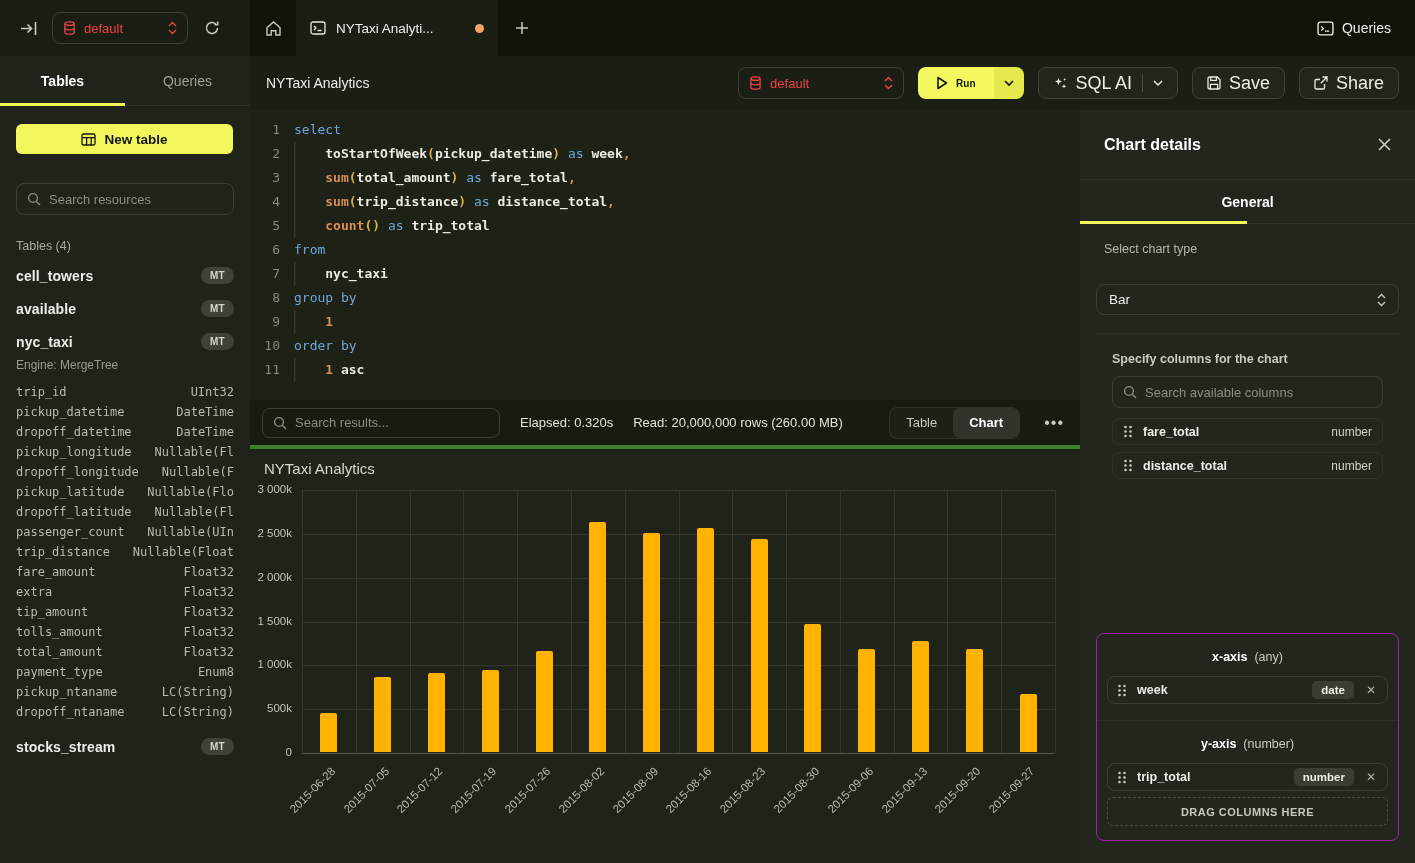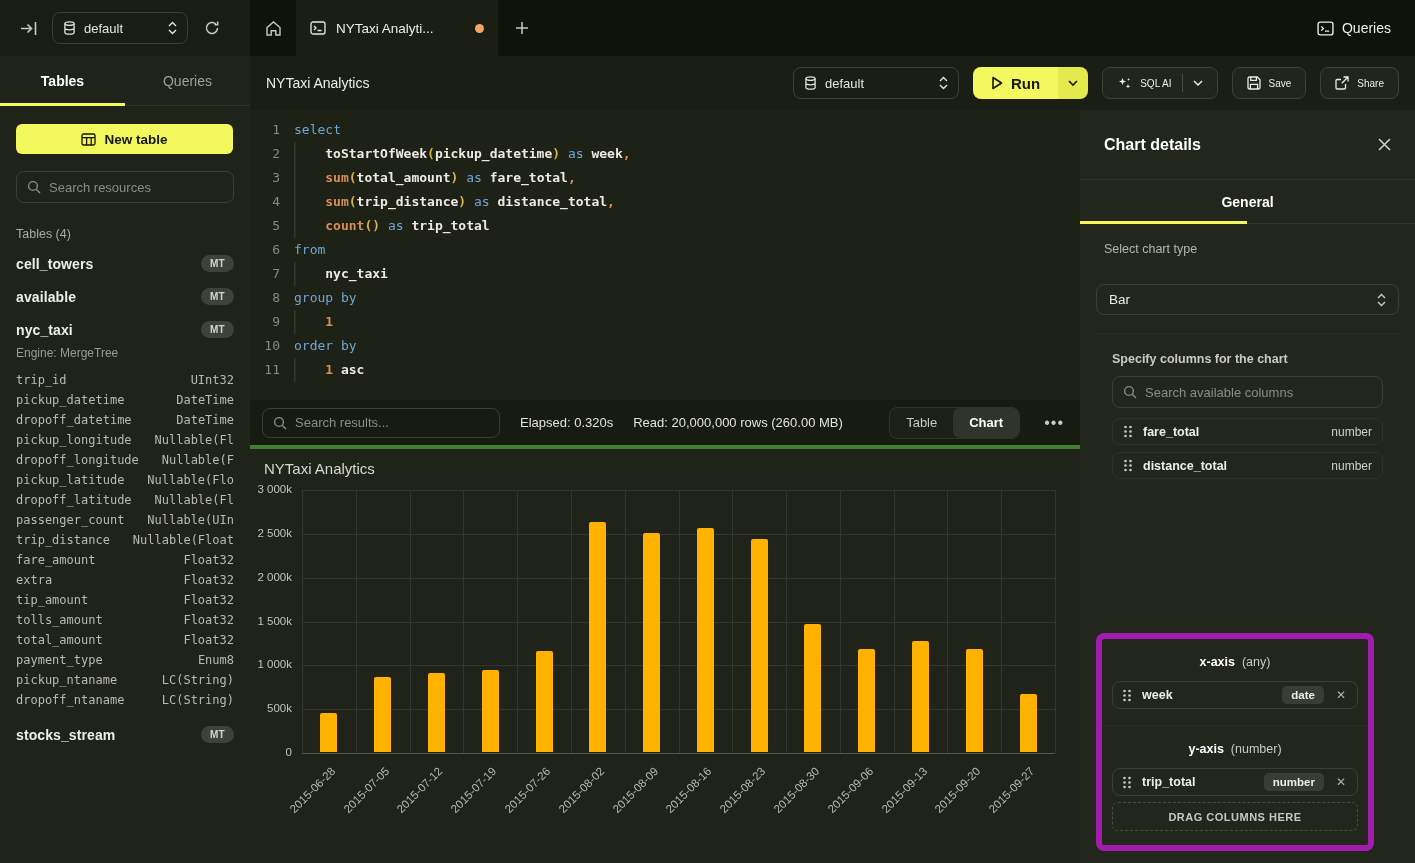--- a/index.html
+++ b/index.html
@@ -6,21 +6,21 @@
   html,body { width:1415px; height:863px; overflow:hidden; background:#0f1206;
               font-family:"Liberation Sans", sans-serif; color:#e9eae4; }
 
   
   #topbar { position:absolute; left:0; top:0; width:1415px; height:56px; }
   #topbar-left { position:absolute; left:0; top:0; width:250px; height:56px; background:#1a1d13;
                  display:flex; align-items:center; gap:10px; padding:0 14px; }
   .icon-btn { display:flex; align-items:center; justify-content:center; width:28px; height:28px;
               color:#c9cbc2; cursor:pointer; }
   .pill-select { display:flex; align-items:center; gap:8px; height:32px; padding:0 10px;
-                 border:1px solid #3c3f33; border-radius:8px; color:#e5e5e5; font-size:13px; cursor:pointer; }
+                 border:1px solid #3c3f33; border-radius:8px; color:#ef4444; font-size:13px; cursor:pointer; }
   #tabstrip { position:absolute; left:250px; top:0; width:1165px; height:56px; background:#10130a;
               display:flex; align-items:stretch; }
   .strip-home { width:46px; display:flex; align-items:center; justify-content:center; color:#c9cbc2; cursor:pointer; }
   .tab-active { width:202px; background:#1b1e15; display:flex; align-items:center; gap:10px;
                 padding:8px 14px; cursor:pointer; }
   .tab-active .tab-label { font-size:13.5px; color:#eceee8; white-space:nowrap; overflow:hidden; }
   .unsaved-dot { width:9px; height:9px; border-radius:50%; background:#f5a368; flex:0 0 auto; }
   .strip-plus { width:48px; display:flex; align-items:center; justify-content:center; color:#c9cbc2;
                 font-size:18px; cursor:pointer; }
   #queries-btn { margin-left:auto; display:flex; align-items:center; gap:8px; padding:0 24px;
@@ -34,41 +34,41 @@
   .side-tab.off { color:#9da097; }
   #side-tab-underline { position:absolute; left:0; bottom:-1px; width:125px; height:3px; background:#f2f75c; }
   #new-table-btn { margin:18px 16px 0 16px; height:30px; width:217px; background:#f2f75c; border:none;
                    border-radius:6px; color:#15170e; font-size:13.5px; font-weight:bold; display:flex;
                    align-items:center; justify-content:center; gap:8px; cursor:pointer; }
   .search-box { display:flex; align-items:center; gap:8px; border:1px solid #3c3f33; border-radius:8px;
                 height:32px; padding:0 10px; color:#8b8e81; }
   .search-box input { border:none; background:transparent; outline:none; color:#d8dad2; font-size:13px; width:100%;
                       font-family:"Liberation Sans", sans-serif; }
   .search-box input::placeholder { color:#8b8e81; }
-  #sidebar-search { margin:17px 16px 0 16px; }
+  #sidebar-search { margin:29px 16px 0 16px; }
   #tables-section-label { margin:24px 16px 6px 16px; font-size:12.5px; color:#a8aba0; }
   .tbl-row { display:flex; align-items:center; justify-content:space-between; padding:8px 16px; cursor:pointer; }
   .tbl-name { font-size:14px; color:#eceee8; font-weight:bold; letter-spacing:.1px; }
   .mt-badge { background:#3f4236; color:#d4d6ce; font-size:10px; font-weight:bold; border-radius:9px;
               padding:3px 9px; letter-spacing:.3px; }
   .tbl-engine { padding:0 16px 6px 16px; font-size:12px; color:#999c90; }
   .col-row { display:flex; justify-content:space-between; padding:1.5px 16px; font-size:12px; color:#b9bbb1;
              font-family:"DejaVu Sans Mono", monospace; line-height:17px; cursor:default; }
   .cols-list { padding:4px 0 8px 0; }
 
   
   #qheader { position:absolute; left:250px; top:56px; width:1165px; height:54px; background:#1b1e15;
              display:flex; align-items:center; padding:0 16px; }
   #qtitle { font-size:14px; color:#eceee8; }
   #qheader .right { margin-left:auto; display:flex; align-items:center; gap:14px; }
   .hdr-btn { display:flex; align-items:center; gap:8px; height:32px; padding:0 14px; background:#22251a;
-             border:1px solid #3f4236; border-radius:8px; color:#eceee8; font-size:10px; cursor:pointer; }
+             border:1px solid #3f4236; border-radius:8px; color:#eceee8; font-size:18px; cursor:pointer; }
   #run-btn { display:flex; height:32px; border-radius:8px; overflow:hidden; cursor:pointer; }
   #run-main { display:flex; align-items:center; gap:8px; padding:0 18px; background:#f3f85f; color:#15170e;
-              font-size:15px; font-weight:bold; }
+              font-size:10px; font-weight:bold; }
   #run-caret { width:30px; display:flex; align-items:center; justify-content:center; background:#e4e94d; color:#15170e; }
   .btn-divider { width:1px; height:18px; background:#4a4d40; margin:0 2px; }
 
   
   #editor { position:absolute; left:250px; top:110px; width:830px; height:290px; background:#1e2115;
             font-family:"DejaVu Sans Mono", monospace; font-size:13px; padding-top:8px; cursor:text; }
   .code-line { display:flex; height:24px; line-height:24px; }
   .gutter { width:30px; text-align:right; color:#878a7d; flex:0 0 auto; }
   .code-text { padding-left:14px; white-space:pre; color:#eceae4; }
   .tok-ind { display:inline-block; width:4ch; height:24px; vertical-align:top; box-shadow:inset 1.5px 0 0 #33362a; }
@@ -121,21 +121,21 @@
   #chart-type-select .caret { margin-left:auto; color:#c9cbc2; }
   .rp-divider { height:1px; background:#2c2f25; margin:18px 0; }
   .rp-sublabel { font-size:12.5px; font-weight:bold; color:#c9cbc1; margin:0 16px 10px 16px; }
   #cols-search { margin:0 16px 10px 16px; }
   .col-chip { display:flex; align-items:center; gap:10px; margin:0 16px 7px 16px; height:27px;
               border:1px solid #30332a; border-radius:8px; padding:0 10px; cursor:grab; }
   .col-chip .nm { font-size:12.5px; font-weight:bold; color:#eceee8; }
   .col-chip .tp { margin-left:auto; font-size:12px; color:#d0d2c9; }
   .drag-dots { color:#c9cbc2; display:flex; flex:0 0 auto; }
 
-  #axes-box { position:absolute; left:16px; top:523px; width:278px; border:6px solid #a21caf; border-radius:8px;
+  #axes-box { position:absolute; left:16px; top:523px; width:303px; border:1px solid #a21caf; border-radius:8px;
               padding:12px 10px 14px 10px; }
   .axis-head { text-align:center; font-size:12.5px; color:#c9cbc1; margin:4px 0 12px 0; }
   .axis-head b { color:#ffffff; font-weight:bold; }
   .axis-chip { display:flex; align-items:center; gap:10px; height:28px; border:1px solid #3c3f33;
                border-radius:8px; padding:0 9px; margin-bottom:6px; cursor:grab; }
   .axis-chip .nm { font-size:12.5px; font-weight:bold; color:#eceee8; }
   .axis-chip .badge { margin-left:auto; background:#3a3d31; color:#eceee8; font-size:11.5px; font-weight:bold;
                       border-radius:5px; padding:3px 9px; }
   .axis-chip .x { color:#b0b3a8; font-size:12px; cursor:pointer; padding:0 2px; }
   .axes-sep { height:1px; background:#2c2f25; margin:16px -10px; }

